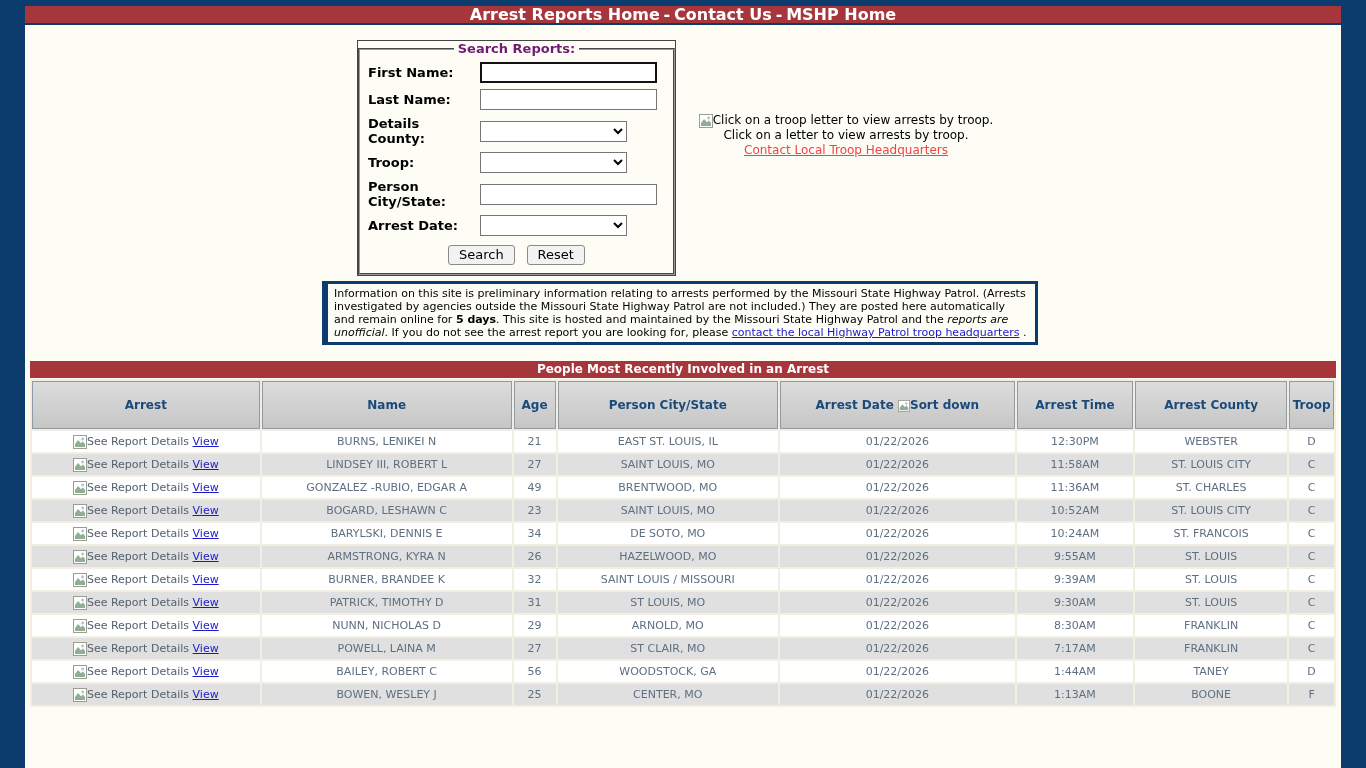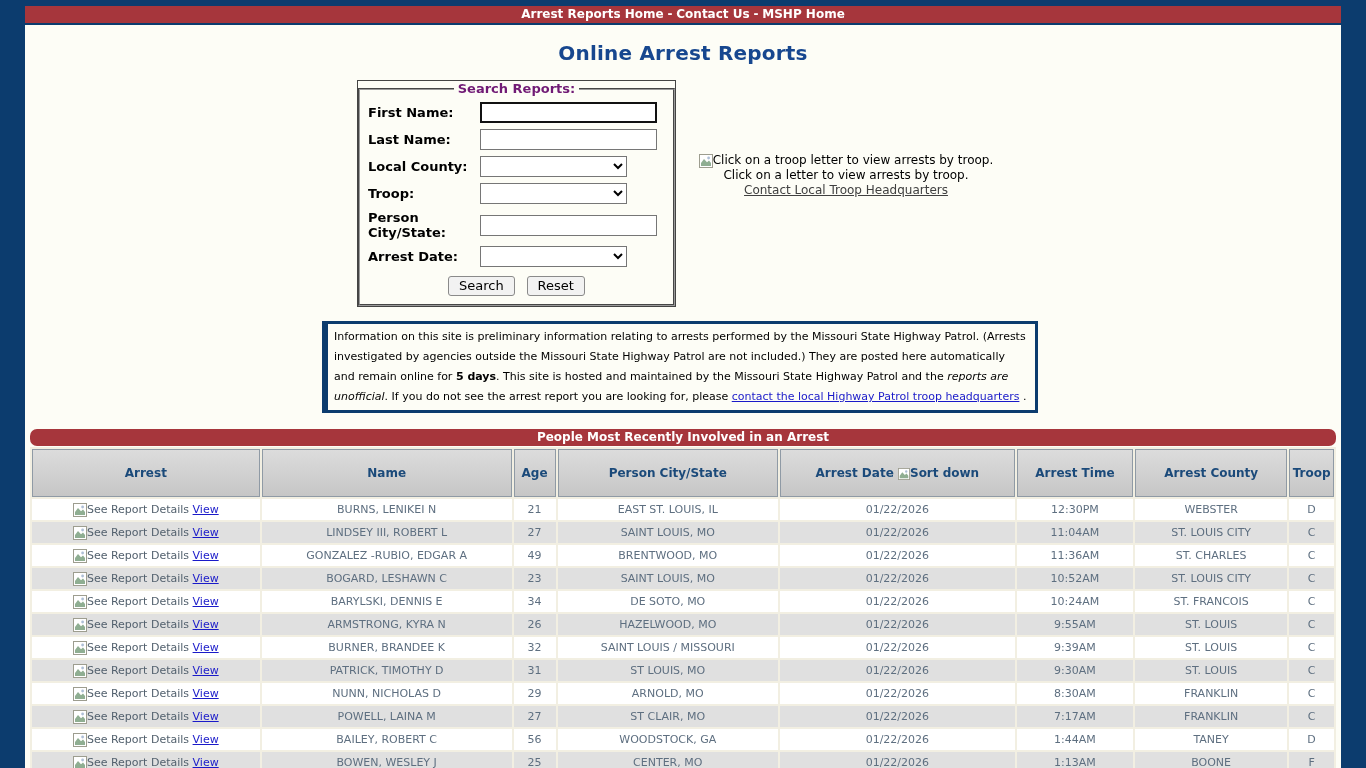--- a/index.html
+++ b/index.html
@@ -21,21 +21,21 @@
   .emblem-link {
     display:inline-block; width:92px; text-align:center;
     color:#1a1ac9; font-weight:bold; font-size:17px; line-height:24px;
     text-decoration:underline; margin-left:4px;
   }
   
   .navbar {
     background:#a6363c; border-bottom:2px solid #0c3c6e;
     height:19px; text-align:center; line-height:17px;
   }
-  .navbar a, .navbar span { color:#fff; font-weight:bold; font-size:12px; text-decoration:none; }
+  .navbar a, .navbar span { color:#fff; font-weight:bold; font-size:16px; text-decoration:none; }
   
   .title {
     text-align:center; color:#17478f; font-size:20px; font-weight:bold;
     margin-top:16px; letter-spacing:0.2px;
   }
   
   .mid-row { position:relative; height:218px; margin-top:16px; }
   fieldset.search {
     position:absolute; left:333px; top:0; width:317px;
     border:2px groove #9a9a9a; outline:1px solid #444;
@@ -54,33 +54,33 @@
     width:147px; height:21px; border:1px solid #767676; background:#fff; font-size:12px;
   }
   .btn-row { grid-column:1 / span 2; text-align:center; margin-top:3px; }
   .btn {
     font-family:inherit; font-size:13px; color:#000;
     background:#f2f2f2; border:1px solid #8a8a8a; border-radius:3px;
     padding:1px 10px 2px 10px; margin:0 4px;
   }
   .troop-info { position:absolute; left:645px; top:72px; width:352px; text-align:center; }
   .troop-info .line { font-size:12px; color:#000; line-height:15px; }
-  .troop-info a { color:#404040; font-size:12px; }
+  .troop-info a { color:#ef4444; font-size:12px; }
   
   .disclaimer {
     margin:22px 0 0 297px; width:716px;
     border:3px solid #0c3c6e; border-left-width:6px;
-    padding:3px 6px; font-size:11px; line-height:20px; color:#000; background:#fdfdf6;
+    padding:3px 6px; font-size:11px; line-height:13px; color:#000; background:#fdfdf6;
   }
   .disclaimer a { color:#1a1ac9; }
   
   .table-wrap { margin:16px 5px 0 5px; }
   .table-title {
     background:#a6363c; color:#fff; font-weight:bold; font-size:12px;
-    text-align:center; height:17px; line-height:16px;border-radius:7px;
+    text-align:center; height:17px; line-height:16px;
   }
   table.arrests { width:1306px; border-collapse:separate; border-spacing:2px; background:#f2efe2; margin-top:1px; }
   table.arrests th {
     background:linear-gradient(#dcdcdc,#c6c6c6); border:1px solid #8f9aa5;
     color:#1b4a7a; font-weight:bold; font-size:12px; height:20px; text-align:center;
     white-space:nowrap; padding:16px 2px;
   }
   table.arrests td {
     font-size:11px; color:#5e6f80; height:21px; text-align:center;
     background:#fff; white-space:nowrap; padding:0 2px;
@@ -109,31 +109,30 @@
 
 
   <div class="navbar">
     <a href="#">Arrest Reports Home</a>
     <span>-</span>
     <a href="#">Contact Us</a>
     <span>-</span>
     <a href="#">MSHP Home</a>
   </div>
 
-  <div class="title">Online Arrest Reports</div>
 
   <div class="mid-row">
     <fieldset class="search">
       <legend>Search Reports:</legend>
       <div class="form-grid">
         <label>First Name:</label>
         <input type="text" class="focused" value="" style="">
         <label>Last Name:</label>
         <input type="text" value="" style="">
-        <label>Local County:</label>
+        <label>Details County:</label>
         <select><option></option></select>
         <label>Troop:</label>
         <select><option></option></select>
         <label>Person City/State:</label>
         <input type="text" value="" style="">
         <label>Arrest Date:</label>
         <select><option></option></select>
         <div class="btn-row">
           <button class="btn">Search</button>
           <button class="btn">Reset</button>
@@ -194,21 +193,21 @@
           <tr class="alt">
     <td class="c-arrest">
       <span class="bimg"><svg width="14" height="14">
                   <use href="#broken-glyph"></use>
                 </svg></span><span class="rd">See Report Details</span> <a href="#" class="view">View</a>
     </td>
     <td>LINDSEY III, ROBERT L</td>
     <td>27</td>
     <td>SAINT LOUIS, MO</td>
     <td>01/22/2026</td>
-    <td>11:04AM</td>
+    <td>11:58AM</td>
     <td>ST. LOUIS CITY</td>
     <td>C</td>
   </tr>
           <tr>
     <td class="c-arrest">
       <span class="bimg"><svg width="14" height="14">
                   <use href="#broken-glyph"></use>
                 </svg></span><span class="rd">See Report Details</span> <a href="#" class="view">View</a>
     </td>
     <td>GONZALEZ -RUBIO, EDGAR A</td>

